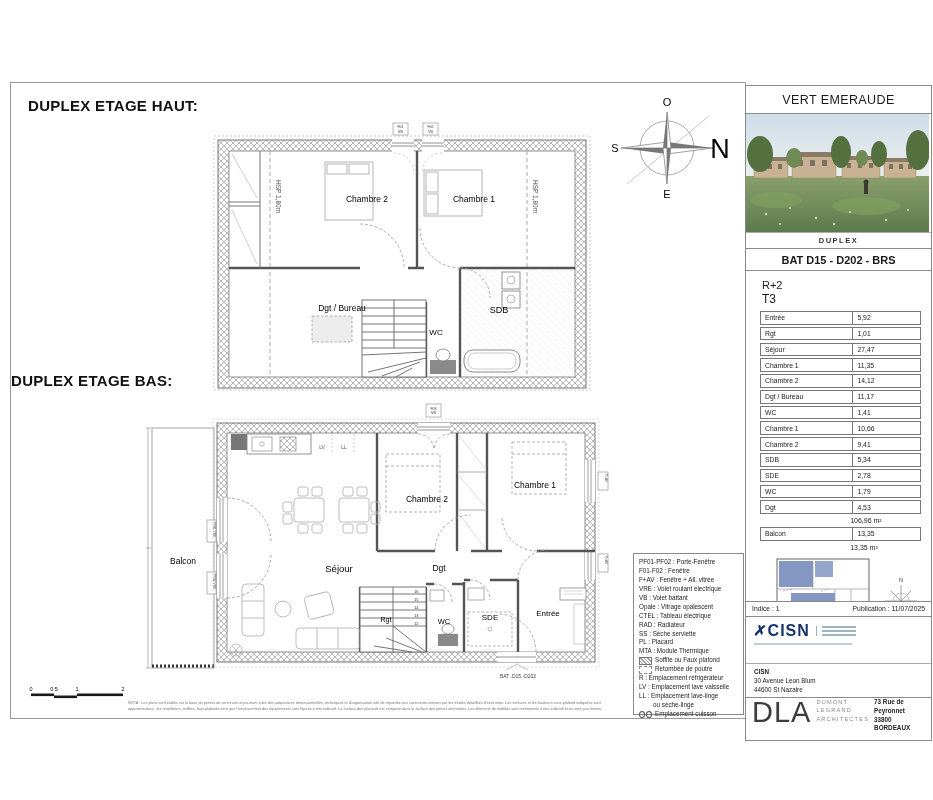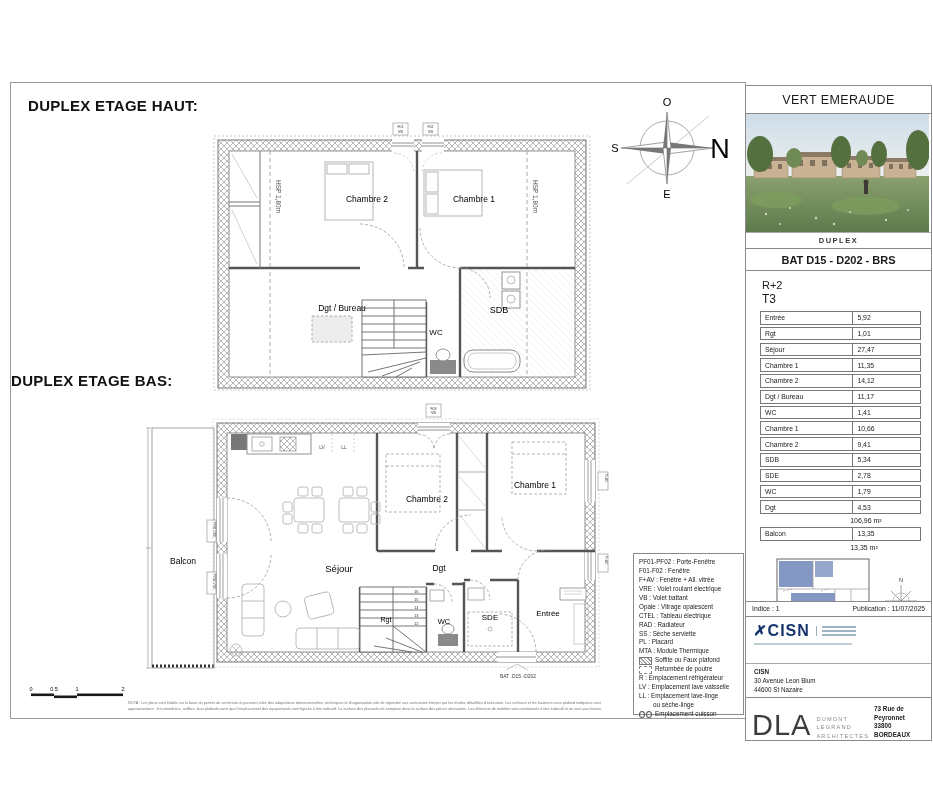--- a/index.html
+++ b/index.html
@@ -49,21 +49,21 @@
   .tb-cisn{height:47px;border-bottom:1px solid #aaa;padding:5px 8px 0 8px;box-sizing:border-box;}
   .cisn-line{display:flex;align-items:center;}
   .cisn-x{color:#16356d;font-weight:bold;font-size:15px;transform:rotate(8deg);margin-right:1px;}
   .cisn-txt{color:#16356d;font-weight:bold;font-size:16px;letter-spacing:1px;}
   .cisn-bars{margin-left:6px;padding-left:5px;border-left:1px solid #9ab0bd;display:flex;
              flex-direction:column;gap:2px;}
   .cisn-bars i{display:block;width:34px;height:2px;background:#9fb3c0;}
   .cisn-tag{margin-top:3px;width:98px;height:2px;background:#c2ccd3;}
   .tb-addr{padding:3px 8px;font-size:6.3px;line-height:1.45;border-bottom:1px solid #8a8a8a;}
   .tb-addr .b{font-weight:bold;}
-  .tb-dla{flex:0 0 42px;display:flex;align-items:flex-end;padding:0 6px;gap:5px;}
+  .tb-dla{flex:0 0 42px;display:flex;align-items:flex-start;padding:0 6px;gap:5px;}
   .dla-logo{font-size:29px;color:#3c3c3c;font-weight:300;letter-spacing:1px;line-height:1;}
   .dla-sub{font-size:5.6px;color:#8a8a8a;letter-spacing:1.2px;line-height:1.5;}
   .dla-addr{font-size:6.3px;color:#222;line-height:1.4;margin-left:auto;font-weight:bold;}
   svg text{font-family:"Liberation Sans",sans-serif;}
 </style>
 </head>
 <body>
 
 <div id="canvas">
 

